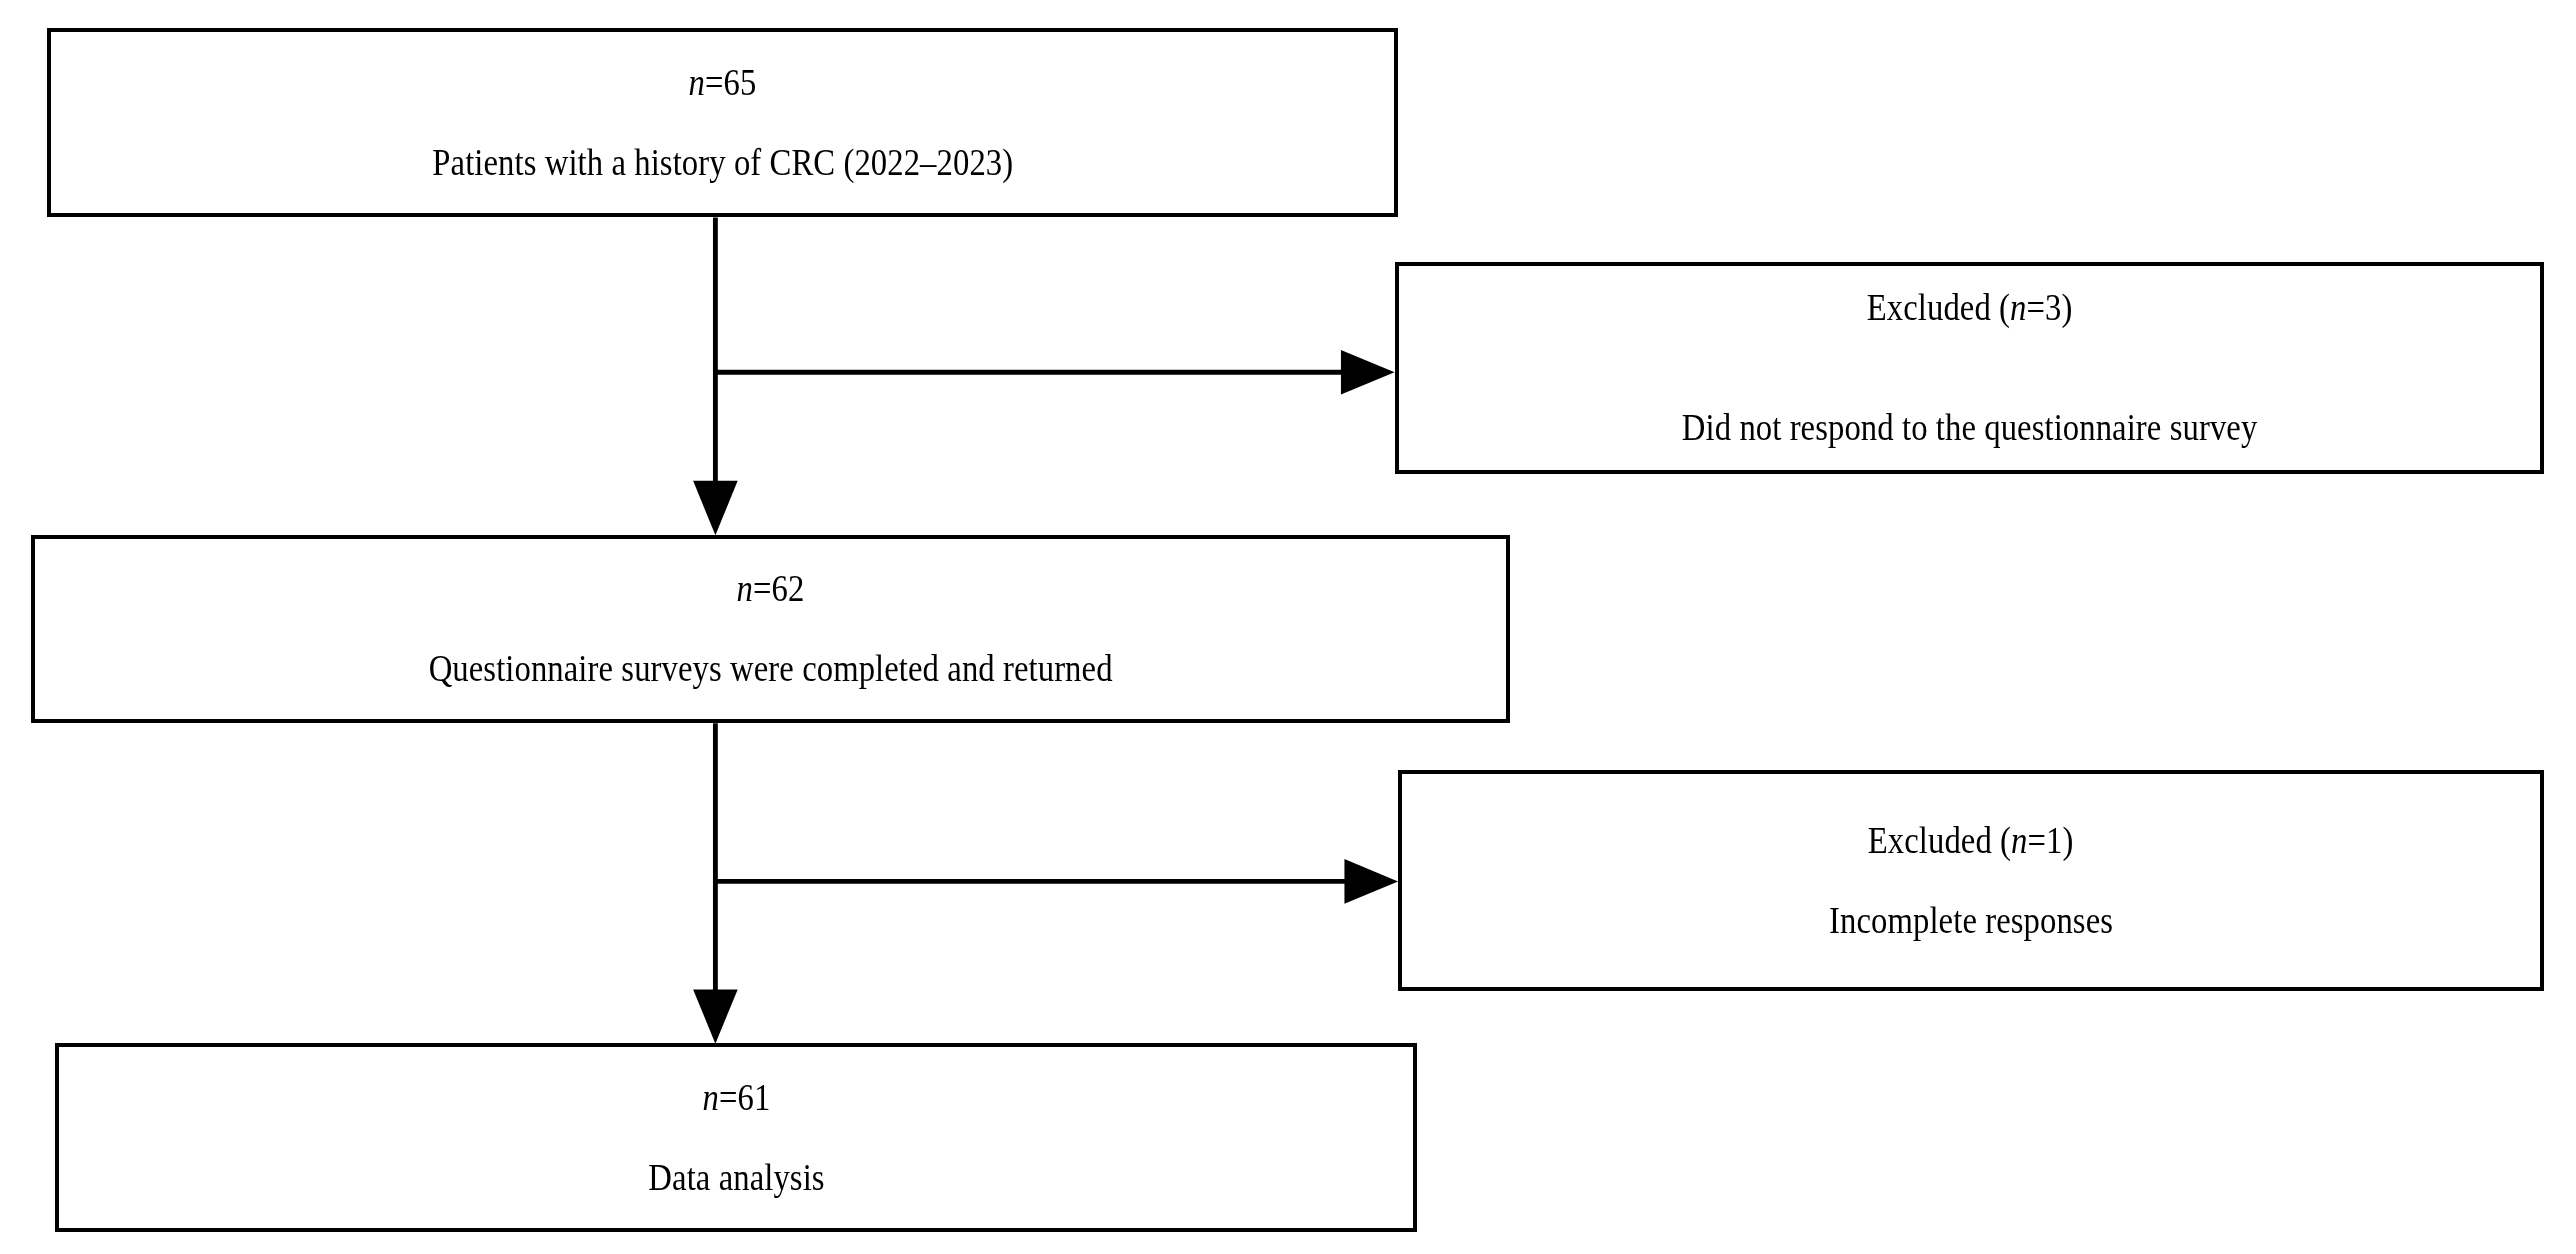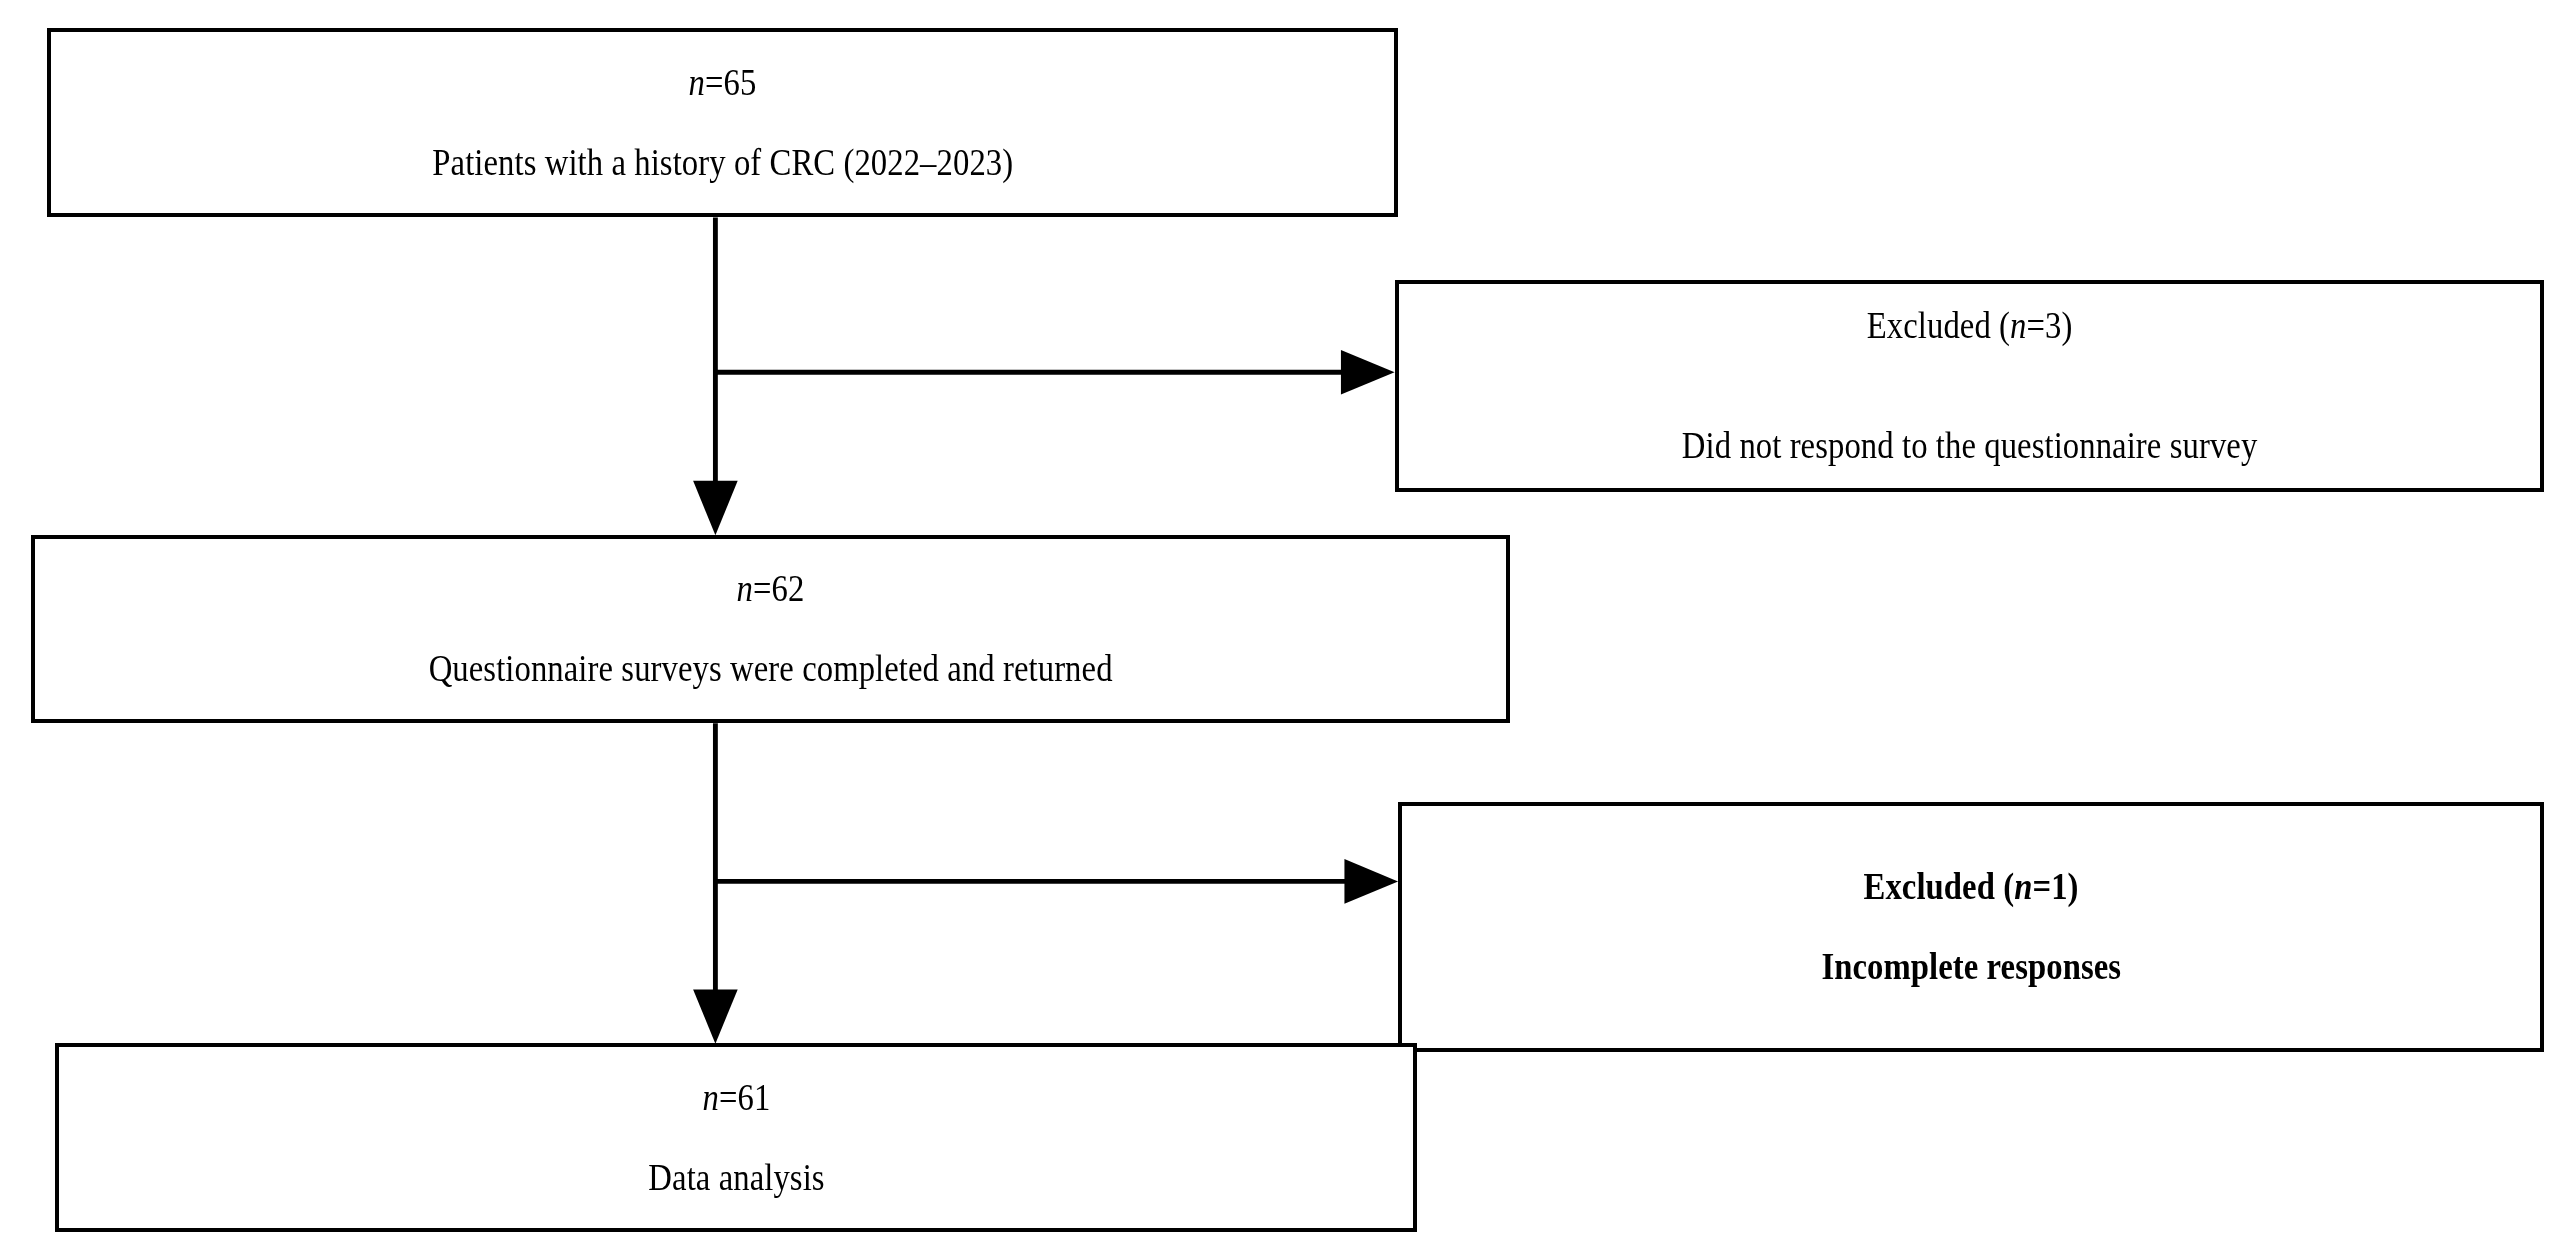--- a/index.html
+++ b/index.html
@@ -46,23 +46,23 @@
     font-size: 38px;
     margin-bottom: 18px;
   }
   .flow-box .line i,
   .flow-box .line .ital {
     font-style: italic;
   }
 
   
   #box-enrolled   { left: 47px;   top: 28px;   width: 1351px; height: 189px; }
-  #box-excluded-1 { left: 1395px; top: 280px;  width: 1149px; height: 212px; gap: 40px; }
+  #box-excluded-1 { left: 1395px; top: 262px;  width: 1149px; height: 212px; gap: 40px; }
   #box-returned   { left: 31px;   top: 535px;  width: 1479px; height: 188px; }
-  #box-excluded-2 { left: 1398px; top: 802px; width: 1146px; height: 250px; font-weight: bold; }
+  #box-excluded-2 { left: 1398px; top: 770px; width: 1146px; height: 221px; }
   #box-analysis   { left: 31px;   top: 1043px; width: 1362px; height: 189px; margin-left: 24px; }
 
   
   .conn-svg {
     position: absolute;
     left: 0;
     top: 0;
     width: 2576px;
     height: 1255px;
     pointer-events: none;

